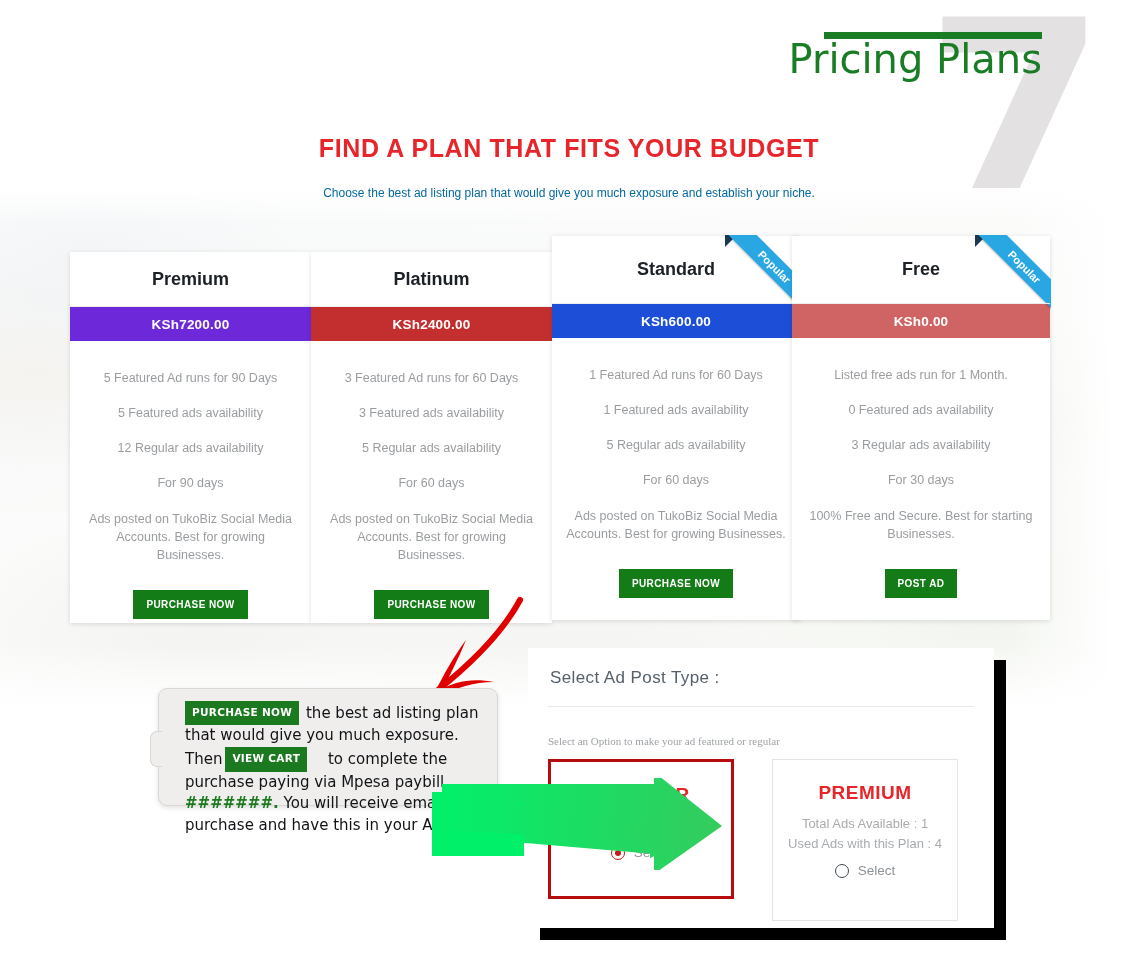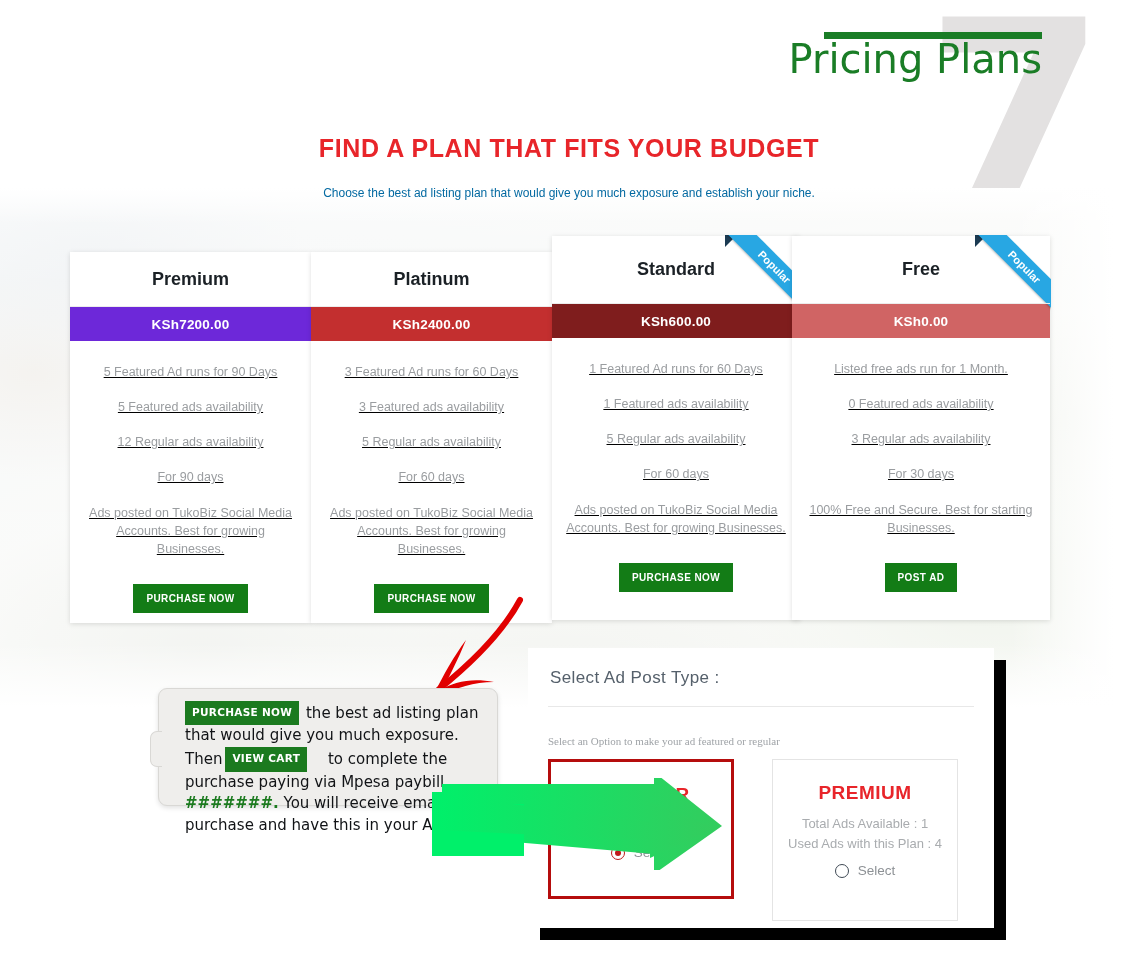--- a/index.html
+++ b/index.html
@@ -134,27 +134,26 @@
   .card-2 .card-head, .card-3 .card-head { height: 67px; }
 
   .card-price {
     height: 34px;
     display: flex; align-items: center; justify-content: center;
     color: #ffffff; font-size: 13.5px; font-weight: bold;
     letter-spacing: .2px;
   }
   .price-0 { background: #6d28d9; }
   .price-1 { background: #c32f2f; }
-  .price-2 { background: #7f1d1d; }
+  .price-2 { background: #1d4ed8; }
   .price-3 { background: #d06464; text-align: right; }
 
   .card-body {
-    padding: 22px 14px 0;
+    padding: 28px 14px 0;
     text-align: center;
-    text-decoration: underline;
   }
   .feat {
     font-size: 12.5px;
     color: #9a9da0;
     margin-bottom: 17px;
     line-height: 1.45;
   }
   .feat.desc { margin-top: 4px; margin-bottom: 0; }
 
   .card-cta-wrap { text-align: center; margin-top: 26px; }

